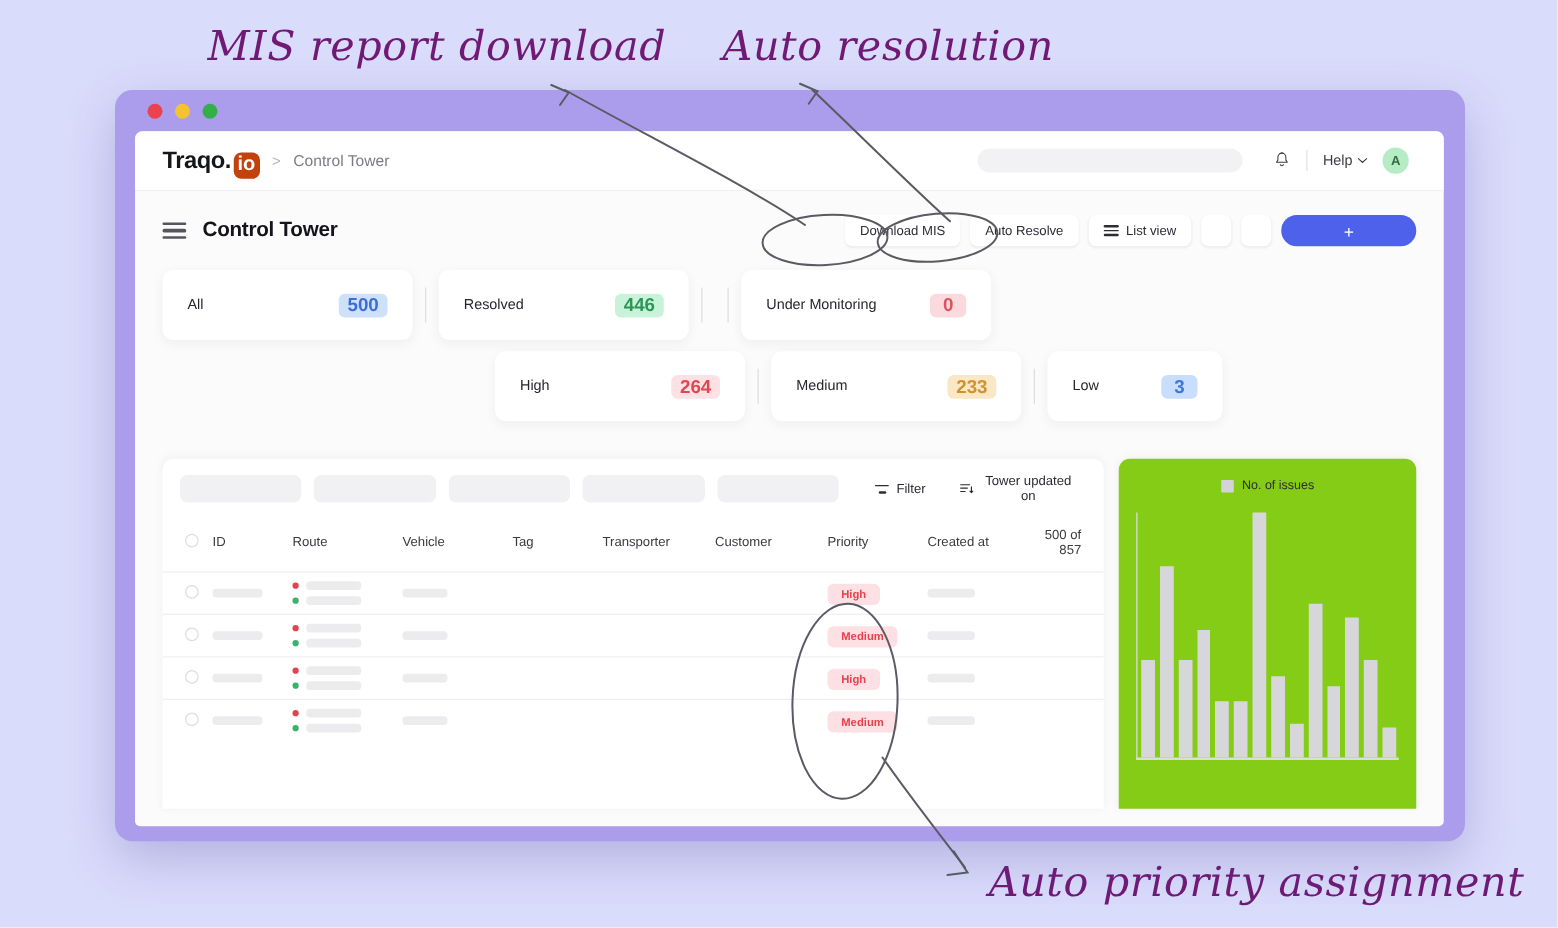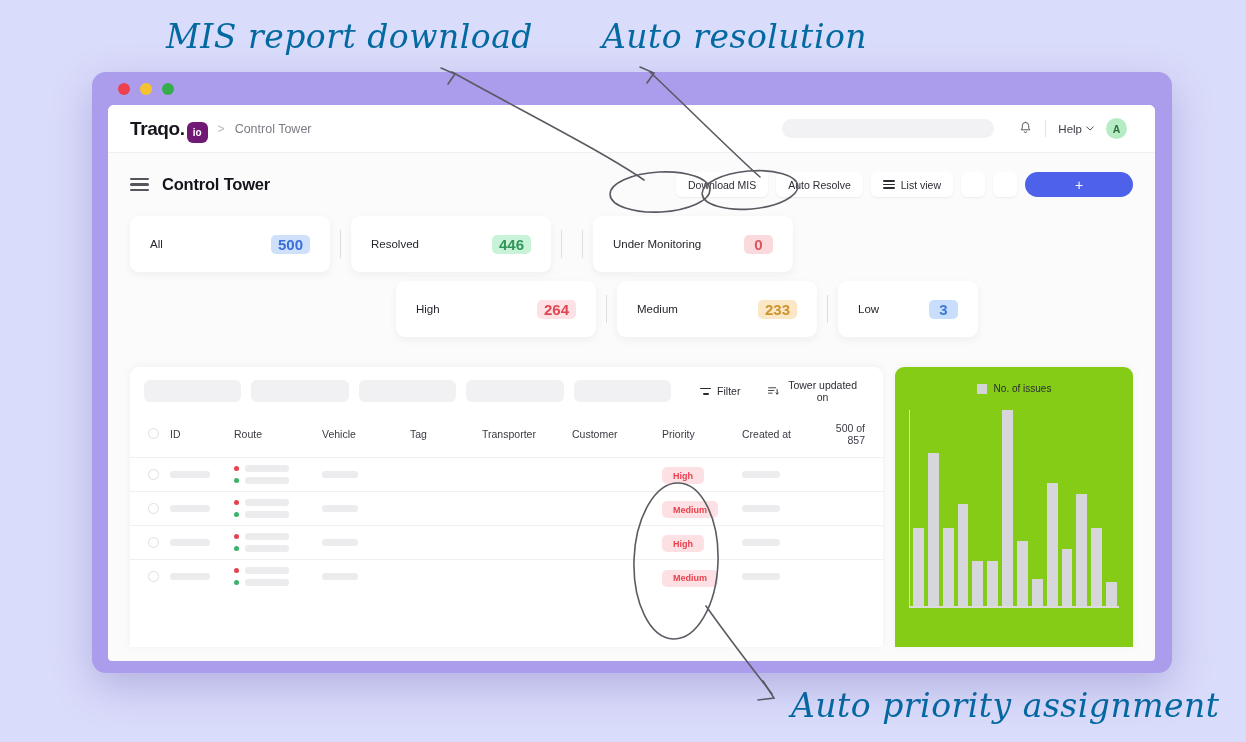--- a/index.html
+++ b/index.html
@@ -9,26 +9,26 @@
     font-family: "Liberation Sans", sans-serif;
     position: relative;
     overflow: hidden;
   }
 
   
   .handwriting {
     position: absolute;
     font-family: "DejaVu Serif", serif;
     font-style: italic;
-    color: #0369a1;
+    color: #701a75;
     white-space: nowrap;
     letter-spacing: 0.5px;
   }
   #ann-mis      { left: 166px; top: 17px;  font-size: 33px; }
-  #ann-auto-res { left: 602px; top: 17px;  font-size: 33px; }
+  #ann-auto-res { left: 578px; top: 17px;  font-size: 33px; }
   #ann-priority { left: 791px; top: 686px; font-size: 33px; }
 
   .ann-svg { position: absolute; left: 0; top: 0; width: 1246px; height: 742px;
              pointer-events: none; overflow: visible; }
 
   
   #window {
     position: absolute;
     left: 92px; top: 72px;
     width: 1080px; height: 601px;
@@ -54,22 +54,22 @@
   
   #appheader {
     height: 48px; background: #ffffff;
     display: flex; align-items: center;
     padding: 0 28px 0 22px;
     border-bottom: 1px solid #f0f0f2;
   }
   .logo { display: flex; align-items: flex-end; font-size: 19px; font-weight: 700; color: #15151c; letter-spacing: -0.4px; }
   .logo-io {
     display: inline-flex; align-items: center; justify-content: center;
-    width: 21px; height: 21px; background: #701a75; color: #fff;
-    border-radius: 6px; font-size: 10px; font-weight: 700;
+    width: 21px; height: 21px; background: #c2410c; color: #fff;
+    border-radius: 6px; font-size: 16px; font-weight: 700;
     margin-left: 2px; position: relative; top: 3px; letter-spacing: 0;
   }
   .bc-sep { margin: 0 10px; color: #b6b6bd; font-size: 12px; }
   .bc-item { font-size: 12.5px; color: #7c7c86; }
   .hdr-spacer { flex: 1; }
   #search-input {
     width: 212px; height: 19px; background: #f2f2f4;
     border: none; border-radius: 10px; outline: none;
     font-size: 11px; padding: 0 10px; color: #55555e;
   }

